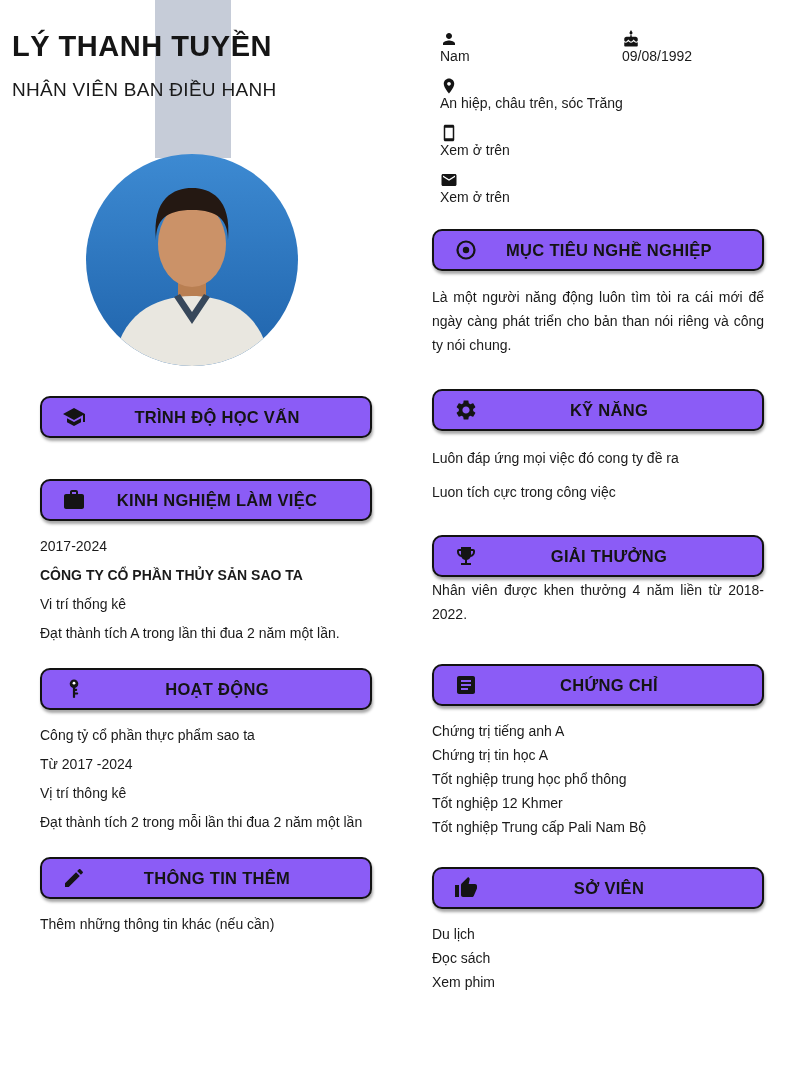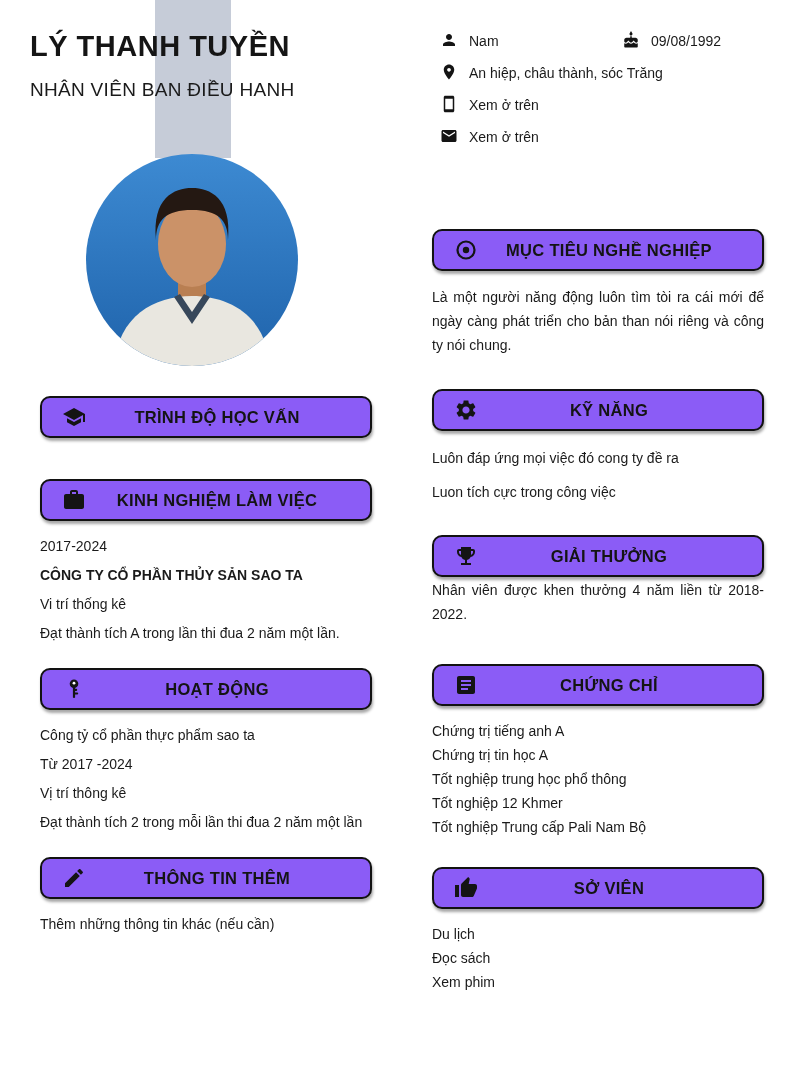--- a/index.html
+++ b/index.html
@@ -2,32 +2,32 @@
 <html><head>
 <meta charset="utf-8">
 <style>
   * { margin:0; padding:0; box-sizing:border-box; }
   html,body { background:#ffffff; }
   body { font-family:"Liberation Sans","DejaVu Sans",sans-serif; color:#1a1a1a; }
   .page { position:relative; width:800px; height:1075px; background:#fff; overflow:hidden; }
 
   .band { position:absolute; left:155px; top:0; width:76px; height:158px; }
 
-  .header { position:absolute; left:30px; top:30px; width:390px; }
+  .header { position:absolute; left:12px; top:30px; width:390px; }
   .header h1 { font-size:29px; font-weight:700; letter-spacing:.5px; color:#151515; }
   .header h2 { font-size:19px; font-weight:400; letter-spacing:.3px; margin-top:16px; color:#1a1a1a; }
 
   .photo { position:absolute; left:86px; top:154px; width:212px; height:212px;
            border-radius:50%; overflow:hidden; }
   .photo svg { display:block; }
 
   .contact { position:absolute; left:440px; top:30px; width:344px;
              display:flex; flex-direction:column; gap:13px; }
   .contact-row { display:flex; align-items:center; }
-  .contact-item { display:flex; align-items:flex-end; gap:11px; font-size:14px; min-height:19px; }
+  .contact-item { display:flex; align-items:flex-start; gap:0; font-size:14px; min-height:19px;flex-direction:column; }
   .contact-item.first { width:182px; }
   .icon { display:inline-flex; align-items:center; justify-content:center; flex:0 0 auto; }
 
   .col { position:absolute; width:332px; }
   .col-left { left:40px; top:396px; }
   .col-right { left:432px; top:229px; }
 
   .sec-head { position:relative; height:42px; border:2px solid #121212; border-radius:10px;
               background:#8b5cf6; display:flex; align-items:center;
               box-shadow:1px 3px 3px rgba(0,0,0,.35); }
@@ -105,21 +105,21 @@
           <span>09/08/1992</span>
         </div>
       </div>
       <div class="contact-row">
         <div class="contact-item">
           <span class="icon">
             <svg xmlns="http://www.w3.org/2000/svg" viewBox="0 0 24 24" width="18" height="18" fill="#141414">
               <path d="M12 2C8.13 2 5 5.13 5 9c0 5.25 7 13 7 13s7-7.75 7-13c0-3.87-3.13-7-7-7zm0 9.5c-1.38 0-2.5-1.12-2.5-2.5s1.12-2.5 2.5-2.5 2.5 1.12 2.5 2.5-1.12 2.5-2.5 2.5z"></path>
             </svg>
           </span>
-          <span>An hiệp, châu thành, sóc Trăng</span>
+          <span>An hiệp, châu trên, sóc Trăng</span>
         </div>
       </div>
       <div class="contact-row">
         <div class="contact-item">
           <span class="icon">
             <svg xmlns="http://www.w3.org/2000/svg" viewBox="0 0 24 24" width="18" height="18" fill="#141414">
               <path d="M17 1.01L7 1c-1.1 0-2 .9-2 2v18c0 1.1.9 2 2 2h10c1.1 0 2-.9 2-2V3c0-1.1-.9-1.99-2-1.99zM17 19H7V5h10v14z"></path>
             </svg>
           </span>
           <span>Xem ở trên</span>

